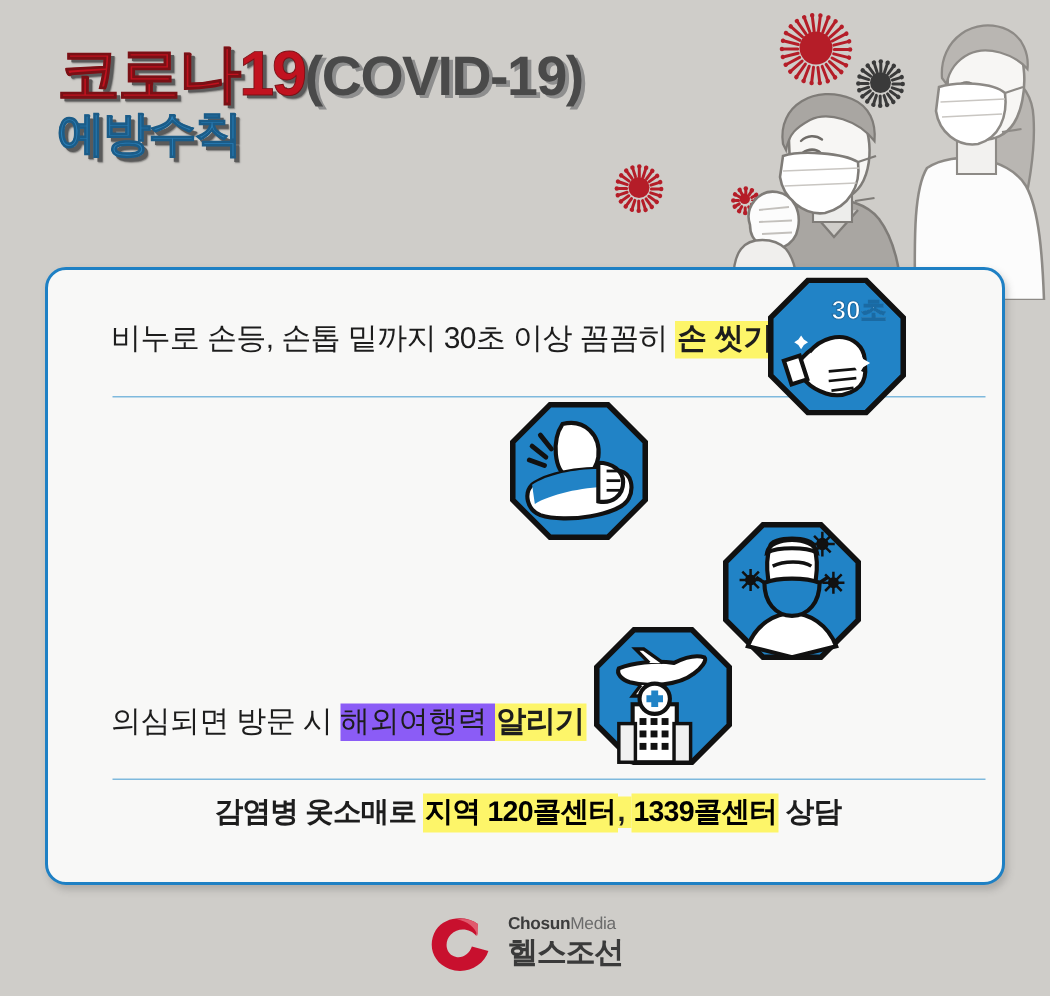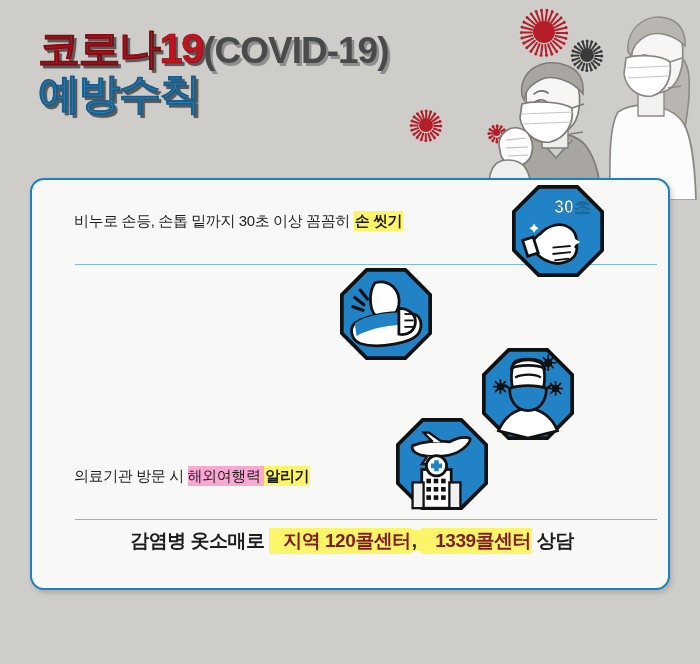--- a/index.html
+++ b/index.html
@@ -36,21 +36,21 @@
     z-index: 6;
   }
   .title-line {
     margin: 0;
     line-height: 1.02;
     white-space: nowrap;
     font-weight: 900;
     letter-spacing: -1.5px;
   }
   #title-line-1 { font-size: 42px; }
-  #title-line-2 { font-size: 42px; margin-top: 2px; }
+  #title-line-2 { font-size: 32px; margin-top: 2px; }
 
   .t-red {
     color: #c1121f;
     text-shadow: 2.5px 2.5px 0 #5a5a5a, 3px 3px 1px rgba(40,40,40,.5);
     -webkit-text-stroke: 0.6px #7a1015;
   }
   .t-dark {
     color: #4a4a4a;
     text-shadow: 2.5px 2.5px 0 #8e8e8e;
     font-size: 37px;
@@ -110,31 +110,31 @@
   }
   #row-0 { top: 6px; }
   #row-1 { top: 91px; }
   #row-2 { top: 176px; }
   #row-3 { top: 261px; }
 
   .rule-text {
     position: absolute;
     left: 42px;
     top: 26px;
-    font-size: 15px;
+    font-size: 20px;
     color: #1d1d1d;
     white-space: nowrap;
     letter-spacing: -0.4px;
   }
   .rule-text .hl {
     background: #fdf569;
     font-weight: 700;
     padding: 1px 1px 2px 1px;
   }
-  .rule-text .hl-plain { background: #f9a8d4; padding: 1px 0 2px 0; }
+  .rule-text .hl-plain { background: #8b5cf6; padding: 1px 0 2px 0; }
 
   .rule-sep {
     position: absolute;
     left: 43px;
     top: 78px;
     width: 582px;
     height: 1px;
     background: #7fb9dd;
   }
 
@@ -158,22 +158,22 @@
     width: 640px;
     text-align: center;
     font-size: 19px;
     font-weight: 800;
     color: #1d1d1d;
     letter-spacing: -0.5px;
     white-space: nowrap;
   }
   #bottom-line .hl-b {
     background: #fdf569;
-    color: #7f1d1d;
-    padding: 2px 1px 3px 14px;
+    color: #000000;
+    padding: 2px 1px 3px 1px;
   }
   #bottom-line .comma { color: #1d1d1d; background: #fdf569; }
 
   
   #footer {
     position: absolute;
     left: 0;
     top: 600px;
     width: 700px;
     height: 64px;
@@ -384,21 +384,21 @@
   <div id="card">
 
     <div class="rule-row" id="row-0">
       <div class="rule-text"><span>비누로 손등, 손톱 밑까지 30초 이상 꼼꼼히 </span><span class="hl">손 씻기</span></div>
       <div class="rule-sep"></div>
     </div>
 
 
 
     <div class="rule-row" id="row-3">
-      <div class="rule-text"><span>의료기관 방문 시 </span><span class="hl-plain">해외여행력 </span><span class="hl">알리기</span></div>
+      <div class="rule-text"><span>의심되면 방문 시 </span><span class="hl-plain">해외여행력 </span><span class="hl">알리기</span></div>
       <div class="rule-sep"></div>
     </div>
 
     <div id="bottom-line"><span>감염병 옷소매로 </span><span class="hl-b">지역 120콜센터</span><span class="comma">, </span><span class="hl-b">1339콜센터</span><span> 상담</span></div>
   </div>
 
   <svg class="octa" id="icon-0" viewBox="0 0 100 100">
     <polygon points="29,2 71,2 98,29 98,71 71,98 29,98 2,71 2,29" fill="#2183c6" stroke="#111111" stroke-width="4"></polygon>
     <path d="M22 62 C30 50 44 44 56 48 C68 52 72 62 70 72 C68 82 54 88 42 84 C30 80 22 72 22 62 Z" fill="#ffffff" stroke="#111111" stroke-width="3"></path>
     <path d="M30 54 C38 44 52 40 62 46 C70 51 72 60 68 68" fill="#ffffff" stroke="#111111" stroke-width="3"></path>
@@ -463,14 +463,27 @@
         <rect x="49" y="66" width="5" height="5"></rect>
       <rect x="33" y="75" width="5" height="5"></rect>
         <rect x="41" y="75" width="5" height="5"></rect>
         <rect x="49" y="75" width="5" height="5"></rect>
       <rect x="33" y="84" width="5" height="5"></rect>
         <rect x="41" y="84" width="5" height="5"></rect>
         <rect x="49" y="84" width="5" height="5"></rect>
     </g>
   </svg>
 
+  <div id="footer">
+    <div id="logo-wrap">
+      <svg width="46" height="40" viewBox="0 0 46 40">
+        <path d="M34 8 C26 2 12 3 6 12 C0 22 4 34 15 38 C26 42 38 36 41 26
+                 L30 23 C28 29 22 32 17 29 C12 26 12 19 16 15 C21 10 29 11 33 16 Z" fill="#c8102e"></path>
+        <path d="M34 8 C30 5 25 4 20 5 C27 6 32 10 34 16 Z" fill="#e05a6e"></path>
+      </svg>
+      <div id="logo-text">
+        <div id="logo-chosunmedia"><span class="bold">Chosun</span><span class="light">Media</span></div>
+        <div id="logo-health">헬스조선</div>
+      </div>
+    </div>
+  </div>
 
 </div>
 
 </body></html>

